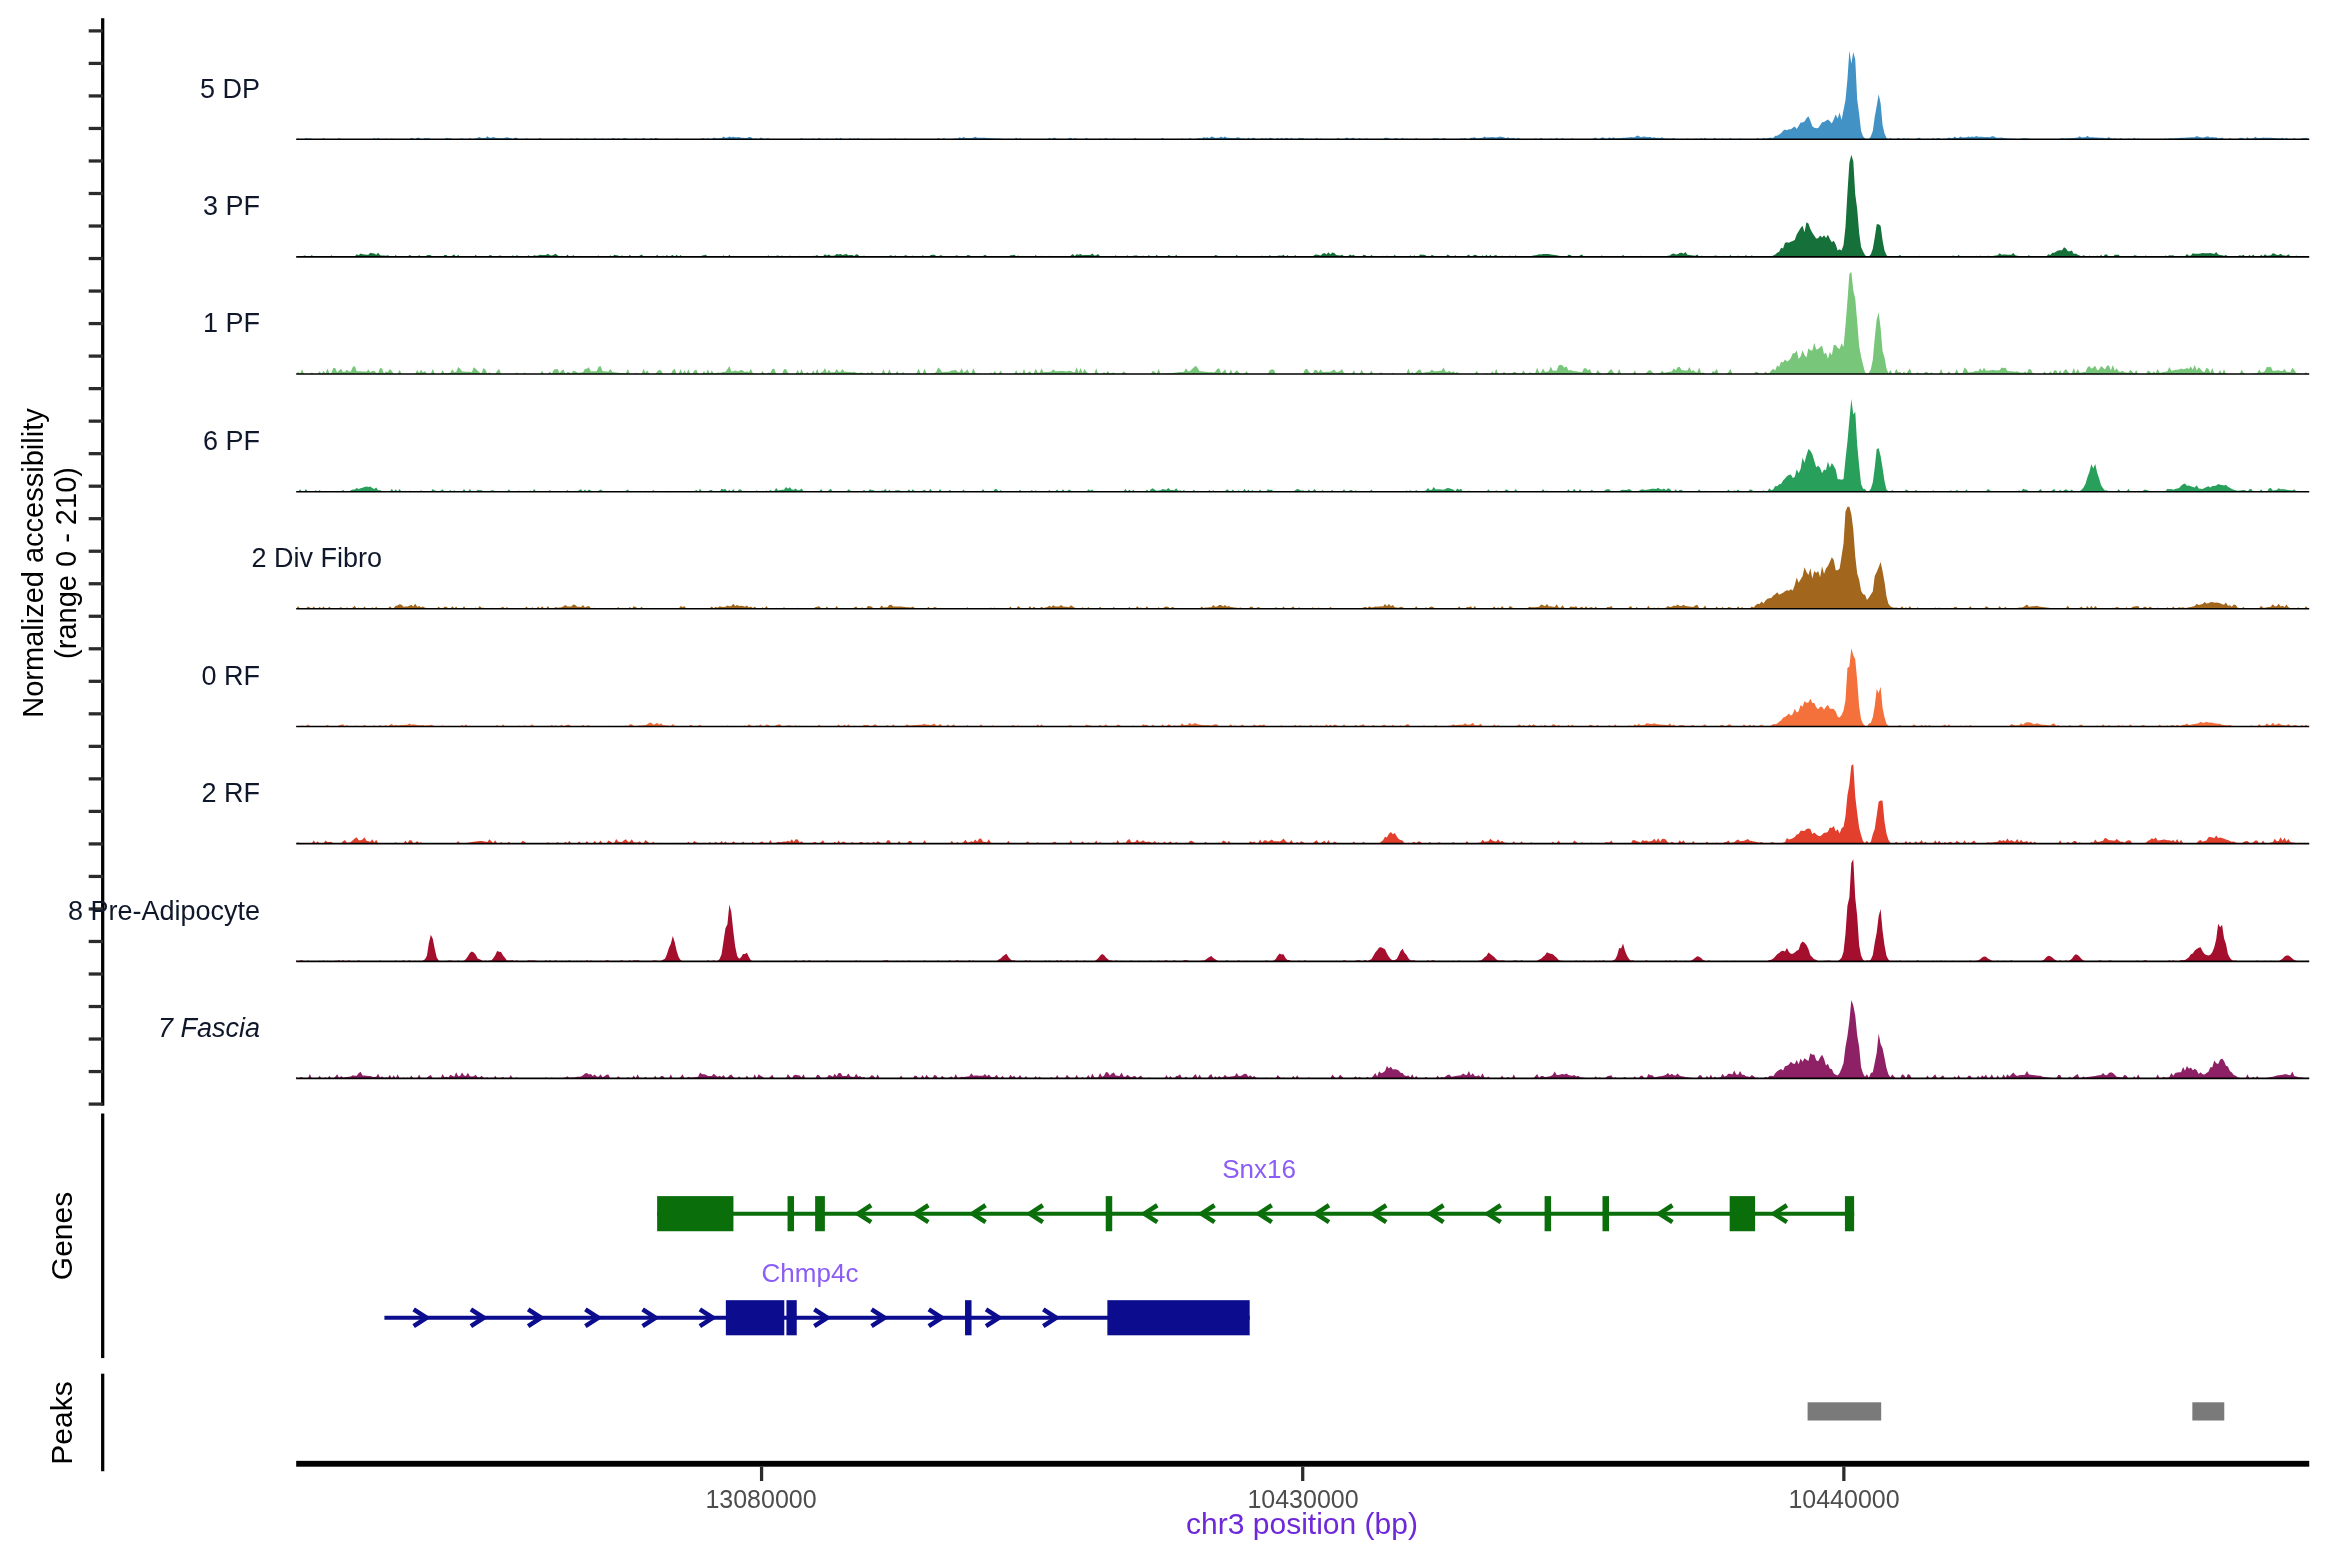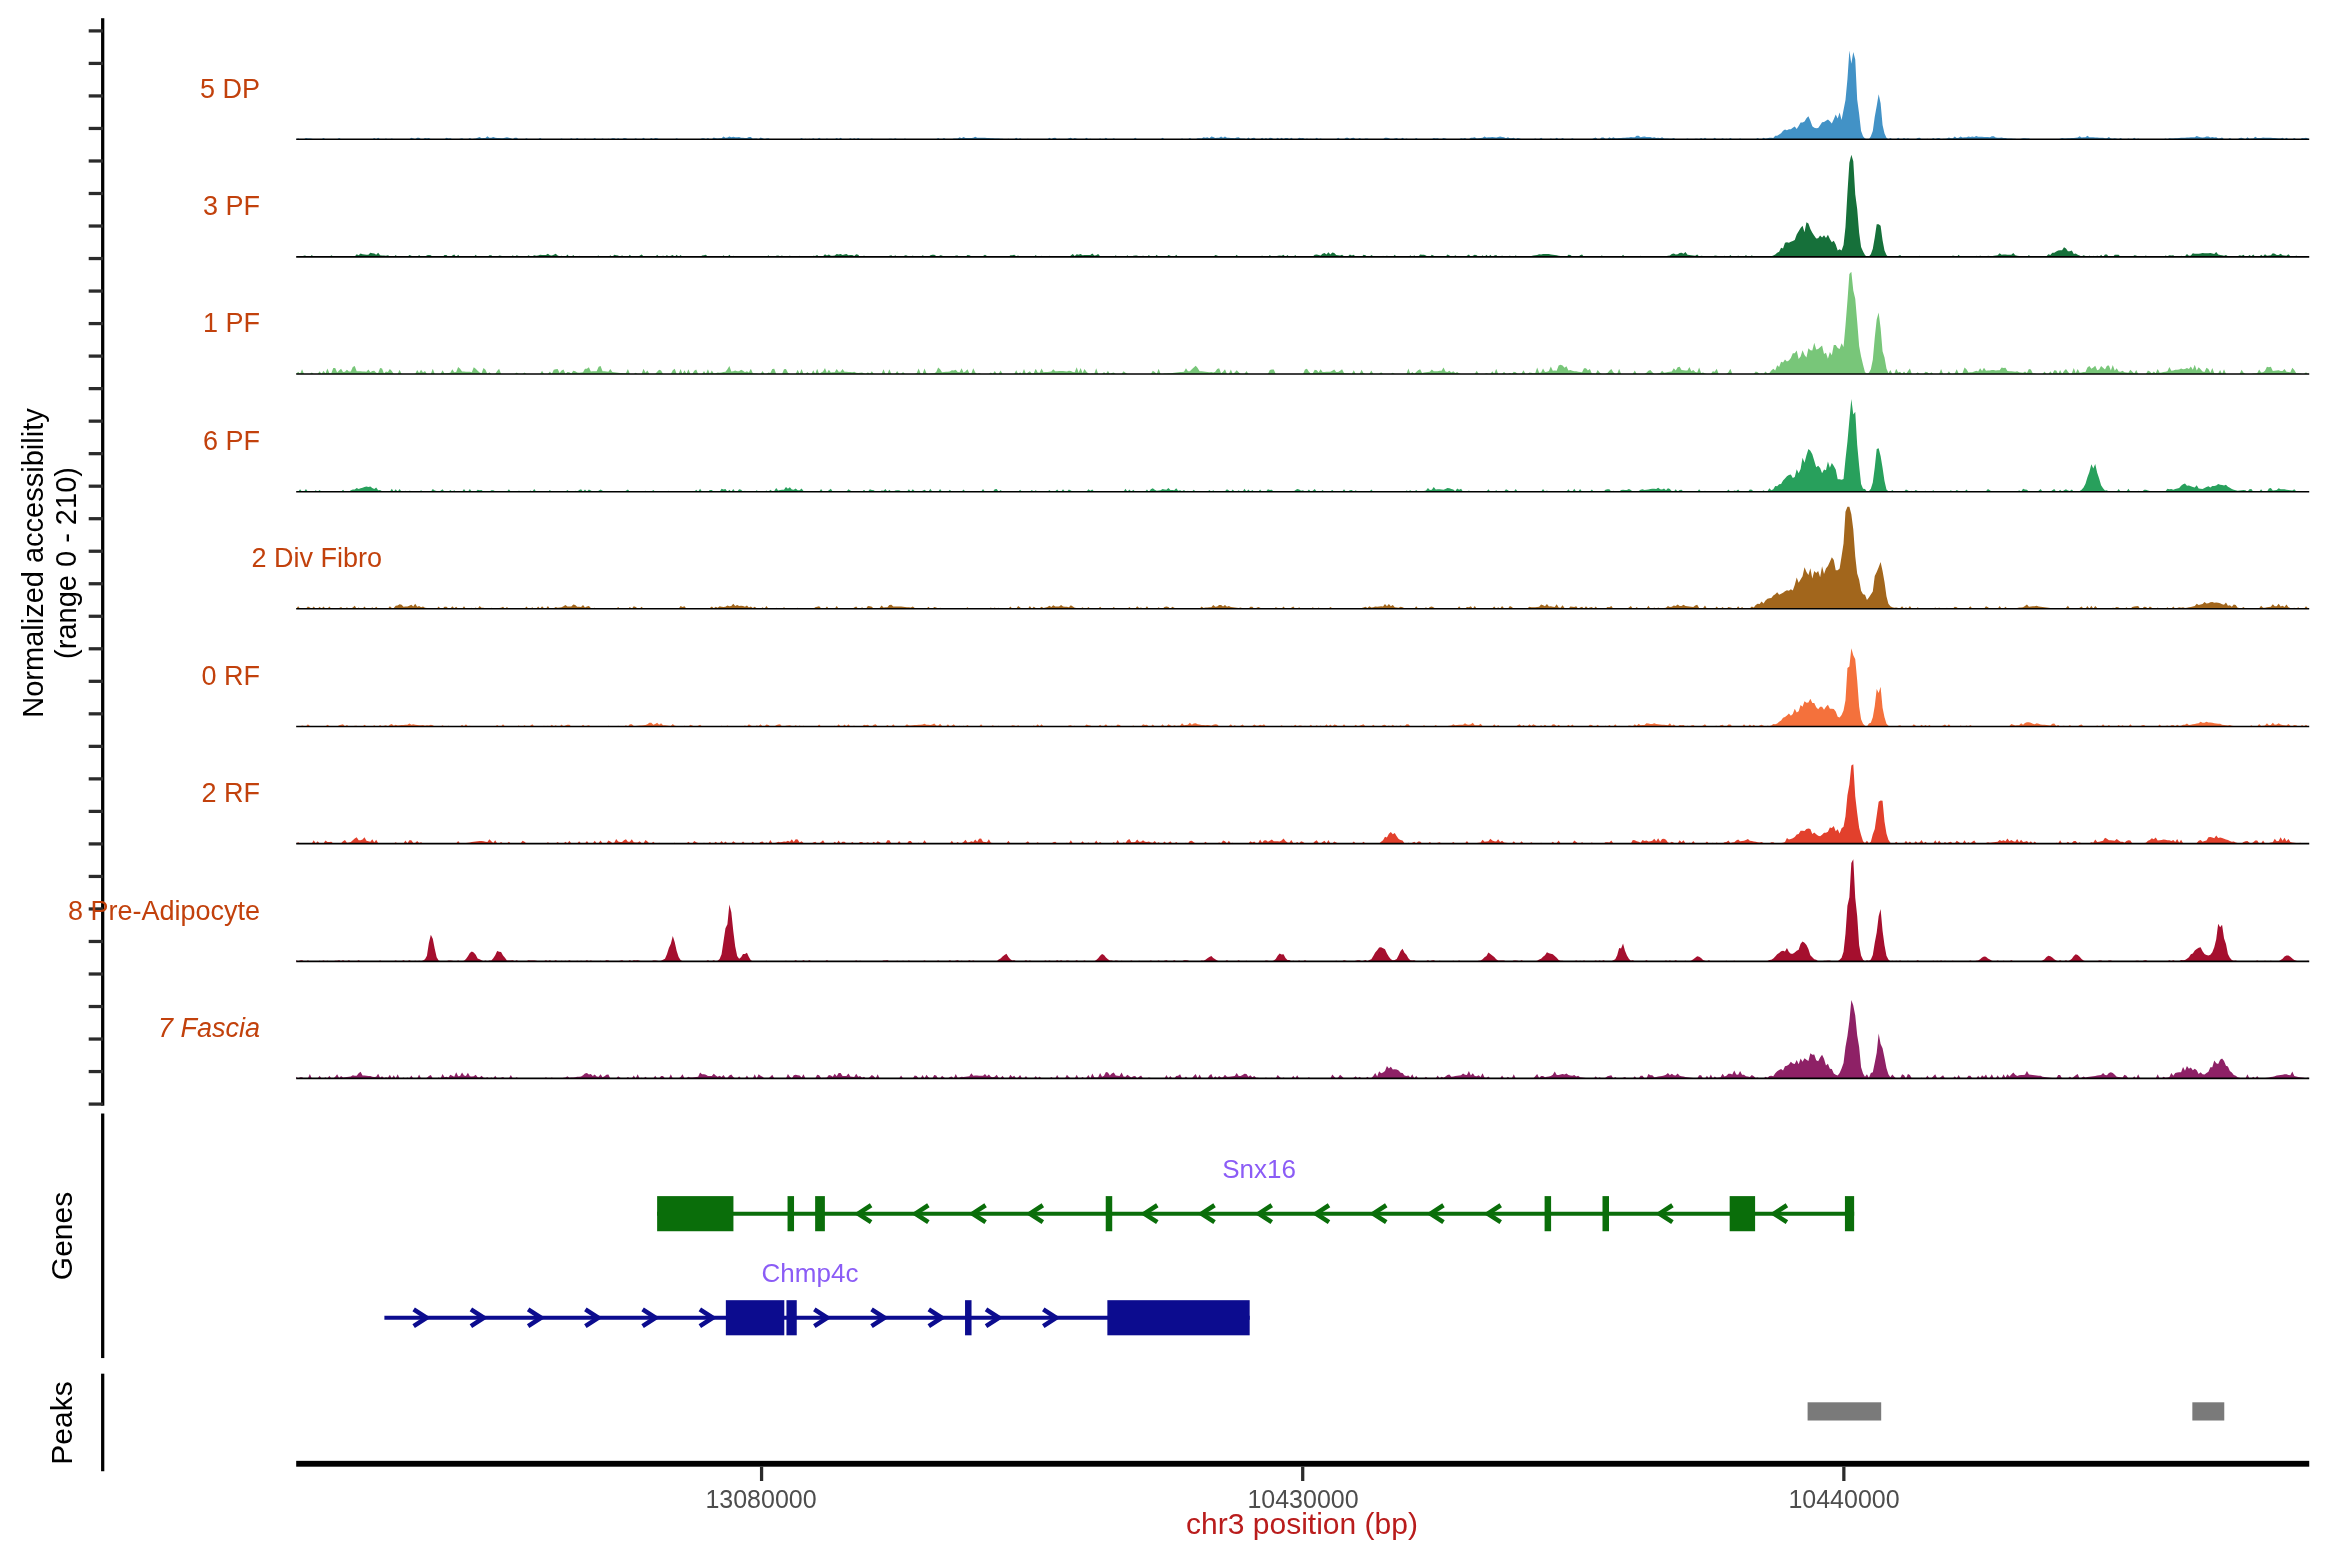--- a/index.html
+++ b/index.html
@@ -1,20 +1,20 @@
 <!DOCTYPE html>
 <html style="font-size:10.4px"><head>
 <meta charset="utf-8">
 <style>
   html,body{margin:0;padding:0;background:#ffffff;width:2342px;height:1561px;
     font-family:"Liberation Sans", sans-serif;}
   #canvas{position:relative;width:2342px;height:1561px;background:#ffffff;overflow:hidden;}
   #plot-svg{position:absolute;left:0;top:0;}
-  .lbl{position:absolute;color:#b91c1c;white-space:nowrap;}
-  .track-label{font-size:27px;line-height:31px;color:#c2410c;}
+  .lbl{position:absolute;color:#6d28d9;white-space:nowrap;}
+  .track-label{font-size:27px;line-height:31px;color:#0f172a;}
   .gene-label{font-size:26px;transform:translateX(-50%);color:#8b5cf6;}
   .tick-label{font-size:25px;color:#4d4d4d;transform:translateX(-50%);}
   .axis-title{font-size:30px;transform:translateX(-50%);}
   .vwrap{position:absolute;width:0;height:0;}
   .vwrap>span{position:absolute;transform:translate(-50%,-50%) rotate(-90deg);
     white-space:nowrap;display:block;}
   .side-label{font-size:30px;color:#000;}
   .yaxis-label{font-size:29px;color:#000;}
 </style>
 </head>

